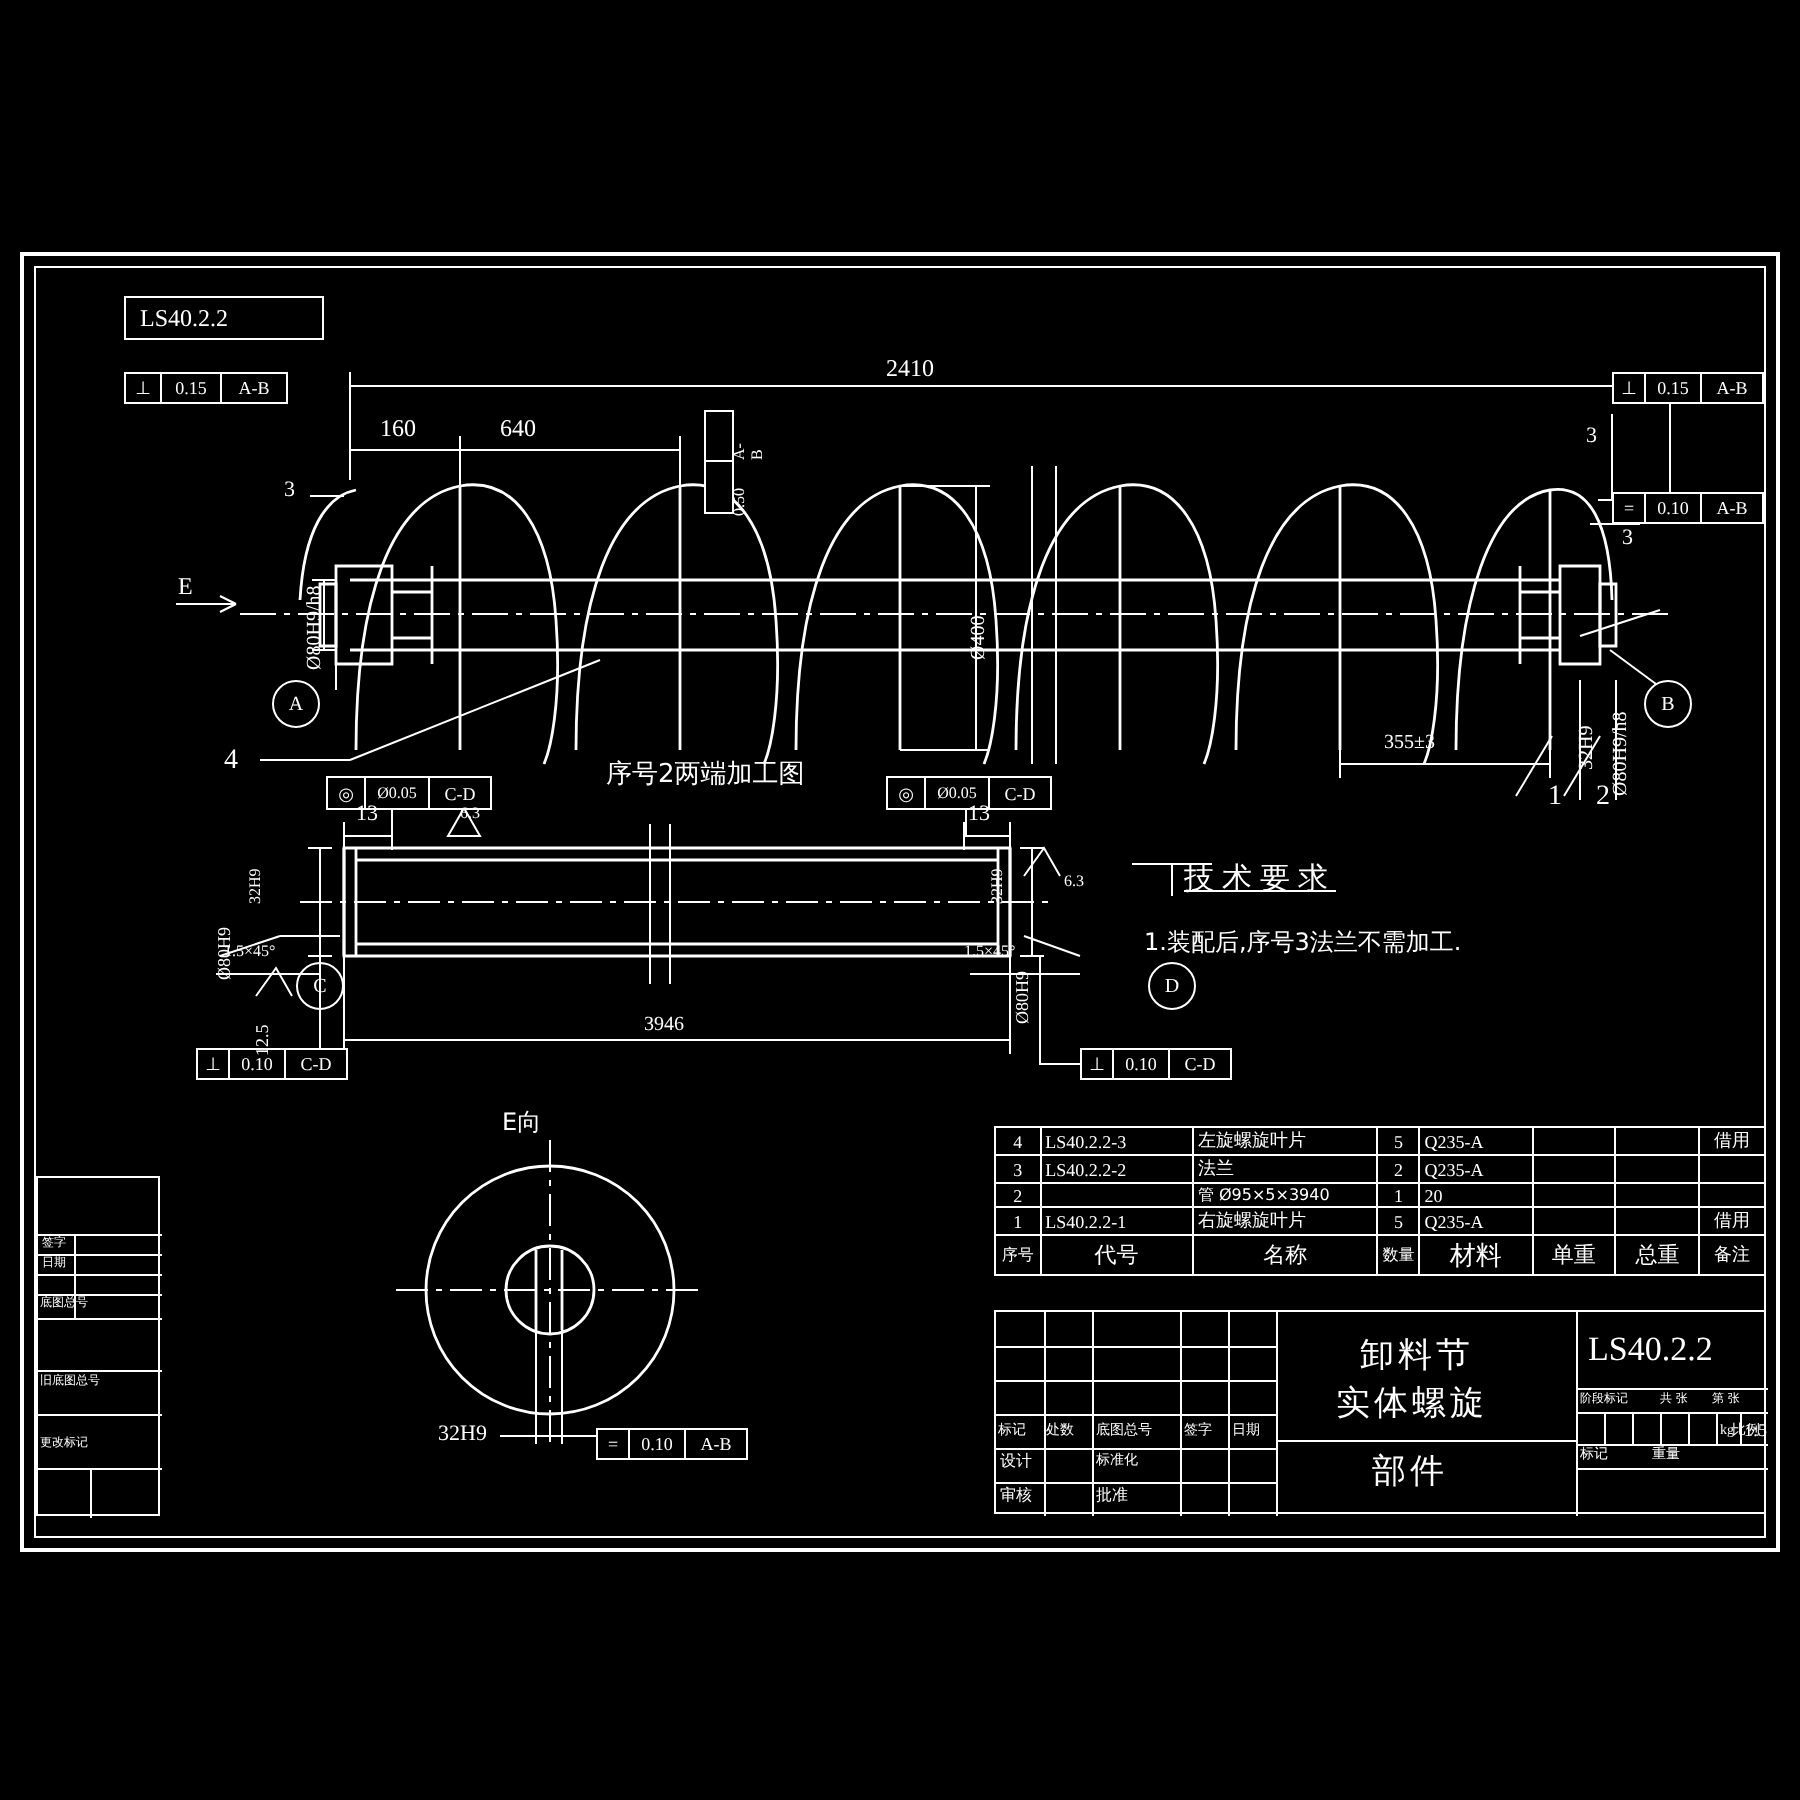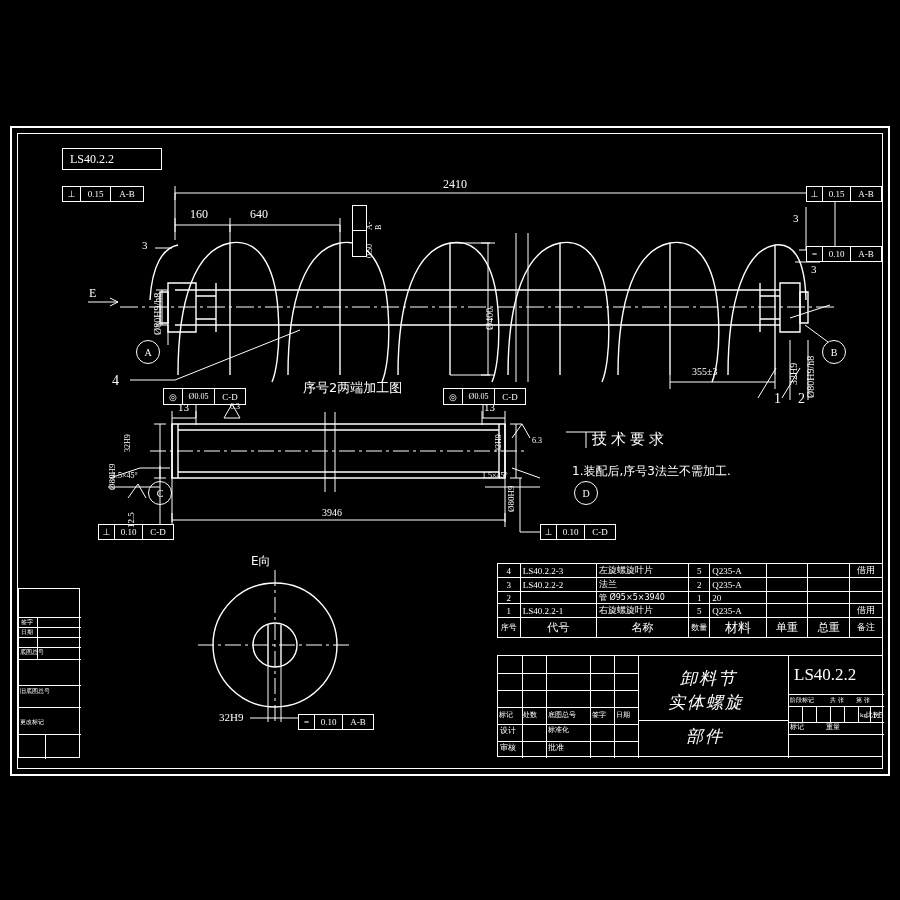--- a/index.html
+++ b/index.html
@@ -251,21 +251,21 @@
   <div class="t rot90" style="left:124px;top:452px;font-size:8px;">32H9</div>
   <div class="t rot90" style="left:495px;top:452px;font-size:8px;">32H9</div>
   <div class="t" style="left:112px;top:472px;font-size:8px;">1.5×45°</div>
   <div class="t" style="left:482px;top:472px;font-size:8px;">1.5×45°</div>
   <div class="t rot90" style="left:127px;top:528px;font-size:9px;">12.5</div>
   <div class="t" style="left:230px;top:403px;font-size:8px;">6.3</div>
   <div class="t" style="left:532px;top:437px;font-size:8px;">6.3</div>
   <div class="balloon" style="left:148px;top:481px;width:24px;height:24px;">C</div>
   <div class="balloon" style="left:574px;top:481px;width:24px;height:24px;">D</div>
 
-  <div class="t cnf" style="left:592px;top:432px;font-size:15px;letter-spacing:4px;">技术要求</div>
+  <div class="t cnf" style="left:592px;top:432px;font-size:15px;letter-spacing:4px;text-decoration:underline;">技术要求</div>
   <div class="t cnf" style="left:572px;top:465px;font-size:12px;">1.装配后,序号3法兰不需加工.</div>
 
   <div class="t cnf" style="left:251px;top:555px;font-size:12px;">E向</div>
   <svg width="900" height="900">
     <g stroke="#fff" fill="none" stroke-width="1.4">
       <ellipse cx="275" cy="645" rx="62" ry="62"></ellipse>
       <circle cx="275" cy="645" r="22"></circle>
       <path d="M268,625 L268,665 M281,625 L281,665"></path>
       <path d="M198,645 L352,645" stroke-width="1" stroke-dasharray="16,4,3,4"></path>
       <path d="M275,570 L275,725" stroke-width="1" stroke-dasharray="16,4,3,4"></path>
@@ -352,21 +352,21 @@
       <div class="t cnf" style="left:50px;top:56px;font-size:7px;">底图总号</div>
       <div class="t cnf" style="left:94px;top:56px;font-size:7px;">签字</div>
       <div class="t cnf" style="left:118px;top:56px;font-size:7px;">日期</div>
       <div class="t cnf" style="left:2px;top:71px;font-size:8px;">设计</div>
       <div class="t cnf" style="left:50px;top:71px;font-size:7px;">标准化</div>
       <div class="t cnf" style="left:2px;top:88px;font-size:8px;">审核</div>
       <div class="t cnf" style="left:50px;top:88px;font-size:8px;">批准</div>
     </div>
     <div class="ln v" style="left:140px;top:0;height:102px;"></div>
 
-    <div class="box" style="left:140px;top:0;width:150px;height:102px;border:none;font-style:italic;">
+    <div class="box" style="left:140px;top:0;width:150px;height:102px;border:none;">
       <div class="t cnf" style="left:42px;top:14px;font-size:17px;letter-spacing:2px;">卸料节</div>
       <div class="t cnf" style="left:30px;top:38px;font-size:17px;letter-spacing:2px;">实体螺旋</div>
       <div class="ln h" style="left:0;top:64px;width:150px;"></div>
       <div class="t cnf" style="left:48px;top:72px;font-size:17px;letter-spacing:2px;">部件</div>
     </div>
     <div class="ln v" style="left:290px;top:0;height:102px;"></div>
 
     <div class="box" style="left:290px;top:0;width:96px;height:102px;border:none;">
       <div class="t" style="left:6px;top:10px;font-size:17px;">LS40.2.2</div>
       <div class="ln h" style="left:0;top:38px;width:96px;"></div>

